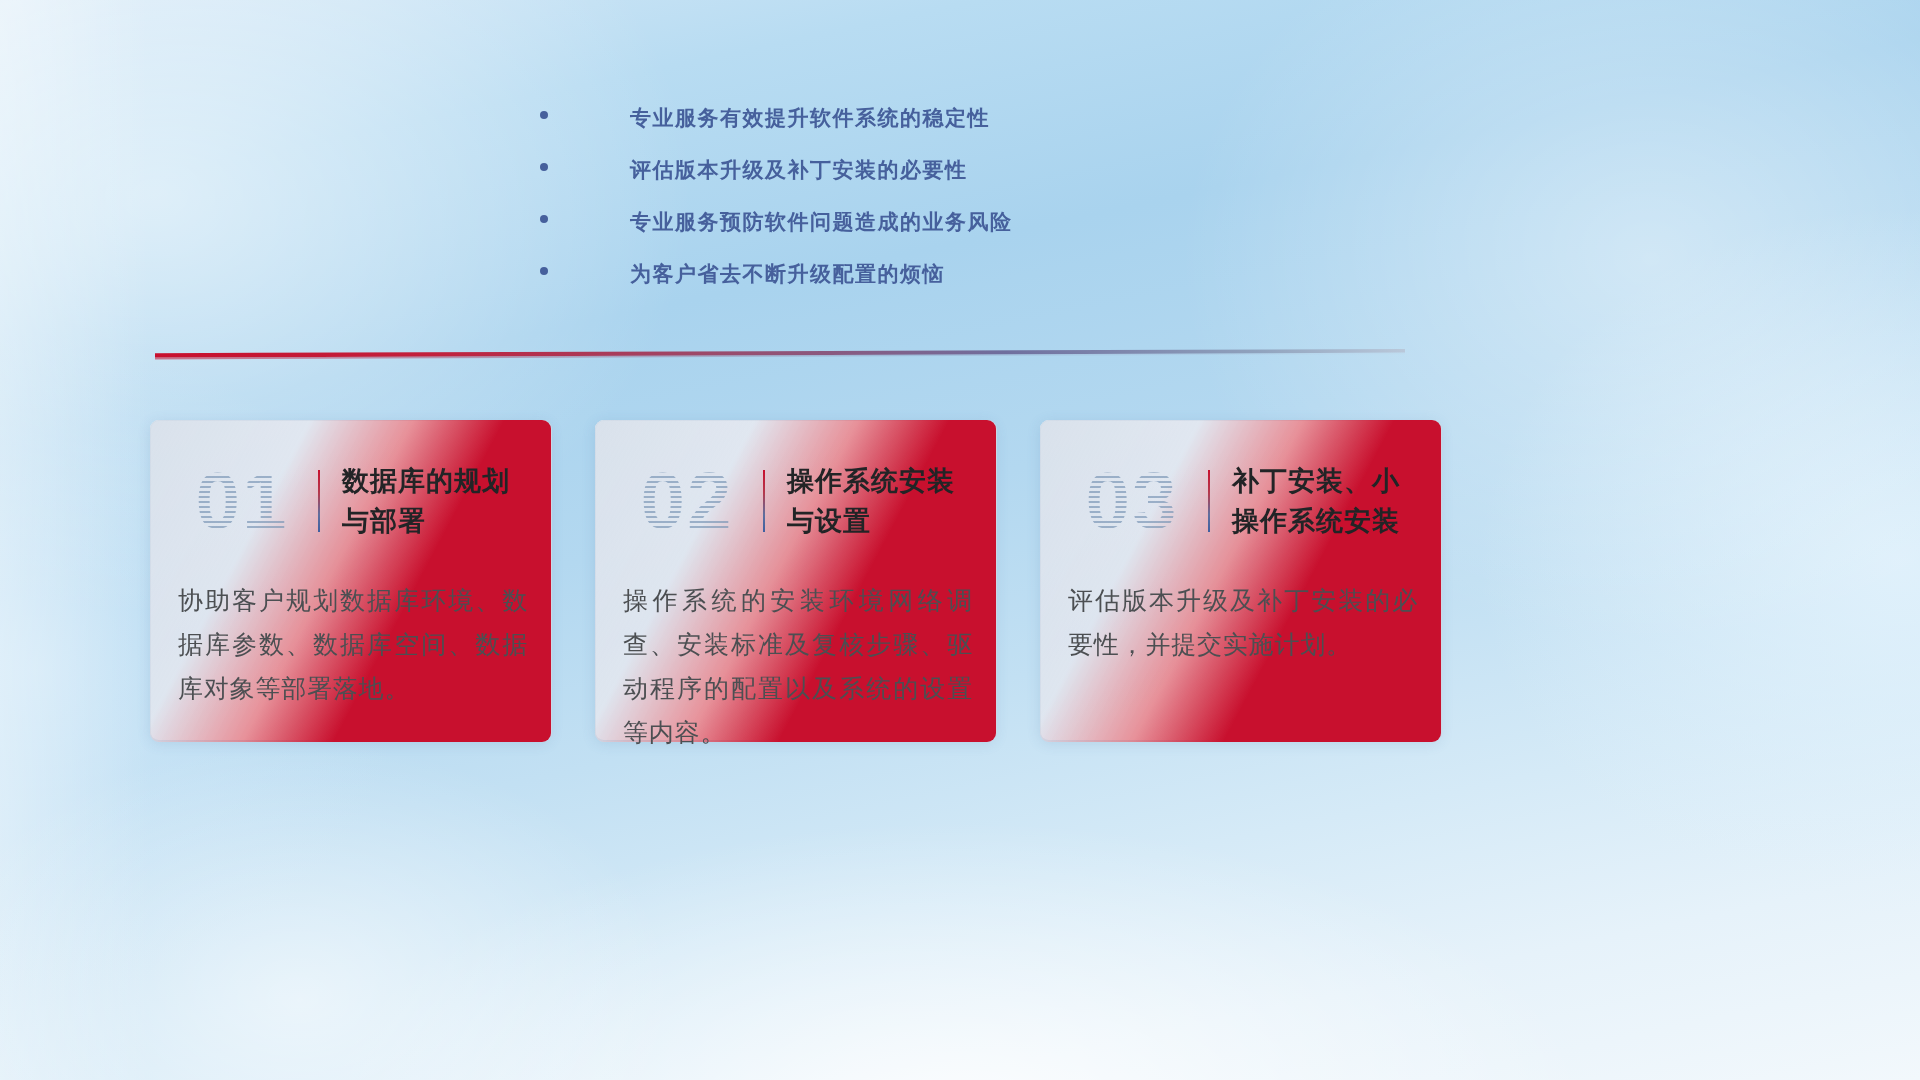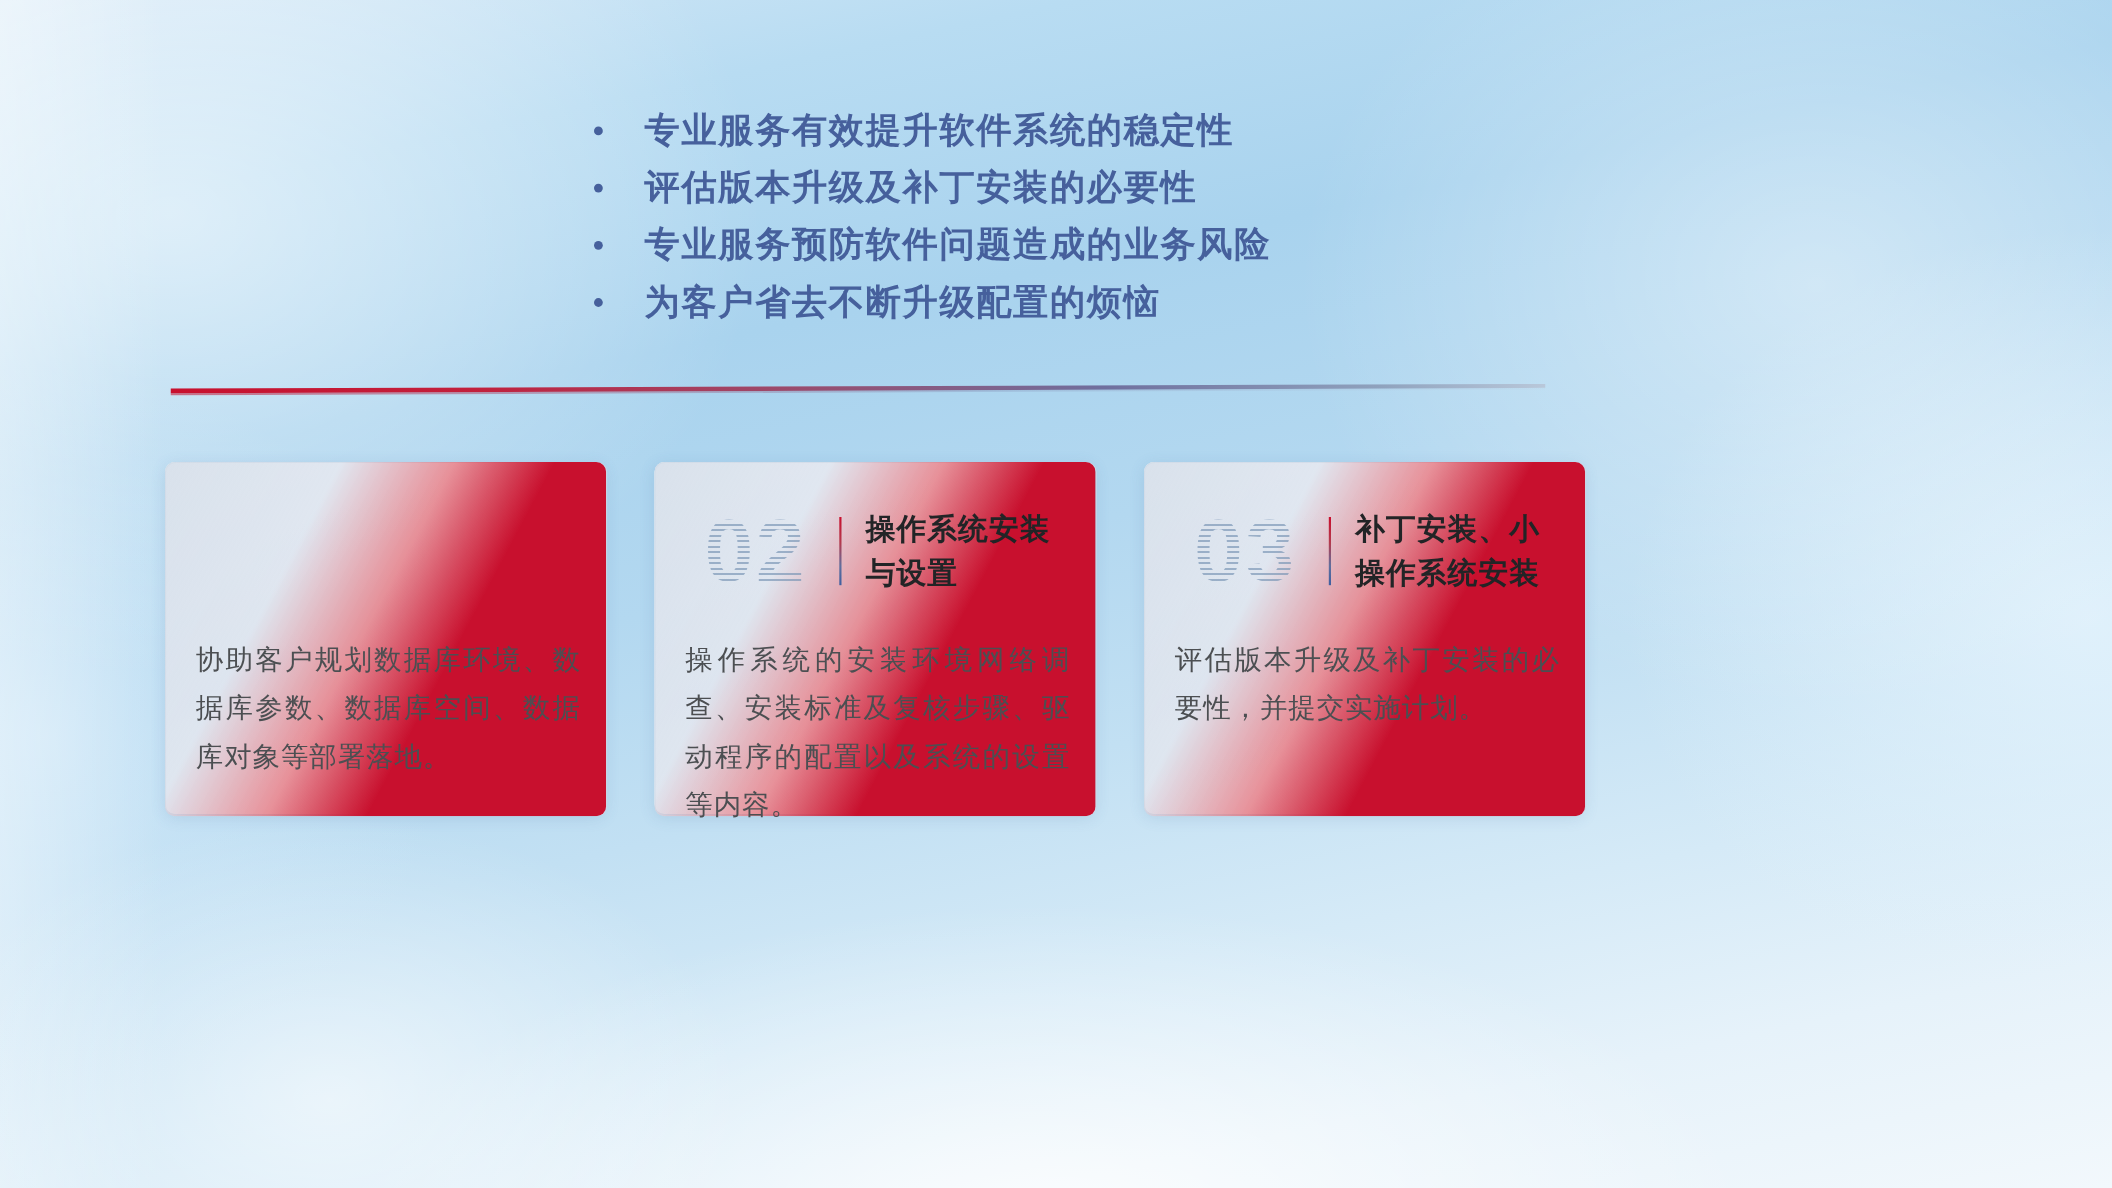--- a/index.html
+++ b/index.html
@@ -66,26 +66,27 @@
   }
   .bullet-dot {
     width: 8px; height: 8px;
     border-radius: 50%;
     background: #46609c;
     flex: 0 0 auto;
     margin-right: 38px;
     transform: translateY(-6px);
   }
   .bullet-text {
-    font-size: 32px;
+    font-size: 21px;
     font-weight: bold;
     color: #46609c;
     letter-spacing: 1.5px;
     line-height: 52px;
     white-space: nowrap;
+    margin-left: 44px;
   }
 
   
   .divider {
     position: absolute;
     left: 155px;
     top: 349px;
     width: 1250px;
     height: 11px;
     z-index: 4;
@@ -248,20 +249,28 @@
     </defs>
     <polygon points="0,4.2 1250,0 1250,3.6 0,8.6" fill="url(#divGrad)"></polygon>
     <polygon points="0,8.6 1250,3.6 1250,5.2 0,10.4" fill="url(#divGlow)"></polygon>
   </svg>
 
   <div class="cards">
 
     <div class="card">
       <span class="plain-border"></span>
       <span class="accent"></span>
+      <div class="card-head">
+        <div class="card-number">01</div>
+        <div class="card-sep"></div>
+        <div class="card-title">
+          <span>数据库的规划</span>
+          <span>与部署</span>
+        </div>
+      </div>
       <div class="card-desc">协助客户规划数据库环境、数据库参数、数据库空间、数据库对象等部署落地。</div>
     </div>
 
     <div class="card">
       <span class="plain-border"></span>
       <span class="accent"></span>
       <div class="card-head">
         <div class="card-number">02</div>
         <div class="card-sep"></div>
         <div class="card-title">

